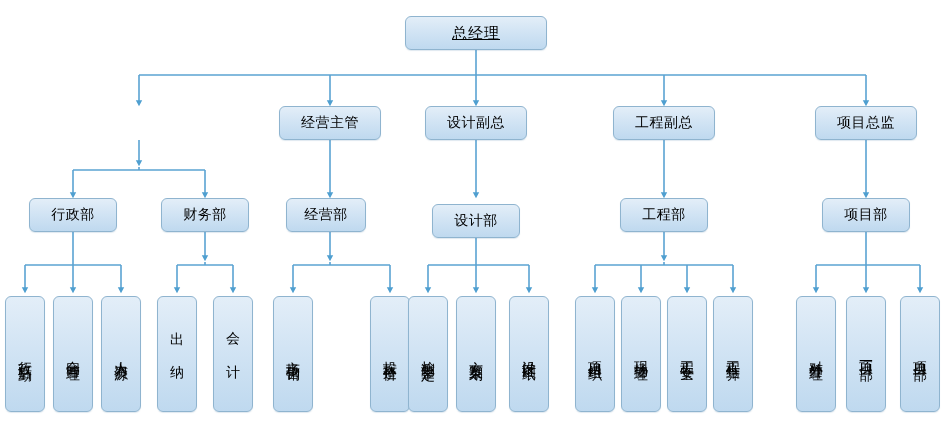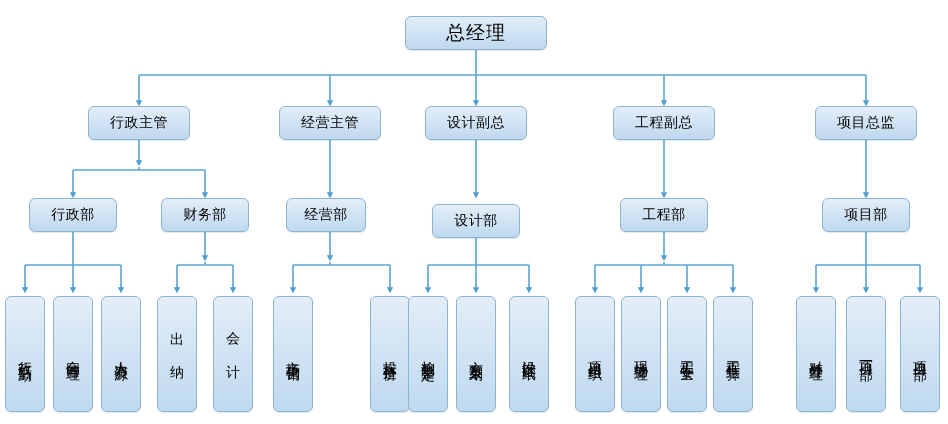--- a/index.html
+++ b/index.html
@@ -34,22 +34,23 @@
     border-radius: 6px;
     background: linear-gradient(to bottom, #e3eef8 0%, #d2e4f4 45%, #bfd9ef 100%);
     box-shadow: 0 1px 1px rgba(110,150,180,0.22);
     display: flex;
     align-items: center;
     justify-content: center;
     color: #000000;
     text-align: center;
   }
   .node.root {
-    font-size: 19px;
+    font-size: 15px;
     letter-spacing: 1px;
+    text-decoration: underline;
   }
   .node.lvl2 {
     font-size: 14px;
     letter-spacing: 0.5px;
   }
   .node.lvl3 {
     font-size: 14px;
     letter-spacing: 0.5px;
   }
   .node.leaf {
@@ -141,23 +142,20 @@
       <path d="M816,265 L920,265"></path>
       <path d="M816,265 L816,290" marker-end="url(#arr)"></path>
       <path d="M920,265 L920,290" marker-end="url(#arr)"></path>
     </g>
   </svg>
 
   <div class="node root" style="left:405px; top:16px; width:142px; height:34px;">
     <span>总经理</span>
   </div>
 
-  <div class="node lvl2" style="left:88px; top:106px; width:102px; height:34px;">
-    <span>行政主管</span>
-  </div>
   <div class="node lvl2" style="left:279px; top:106px; width:102px; height:34px;">
     <span>经营主管</span>
   </div>
   <div class="node lvl2" style="left:425px; top:106px; width:102px; height:34px;">
     <span>设计副总</span>
   </div>
   <div class="node lvl2" style="left:613px; top:106px; width:102px; height:34px;">
     <span>工程副总</span>
   </div>
   <div class="node lvl2" style="left:815px; top:106px; width:102px; height:34px;">

